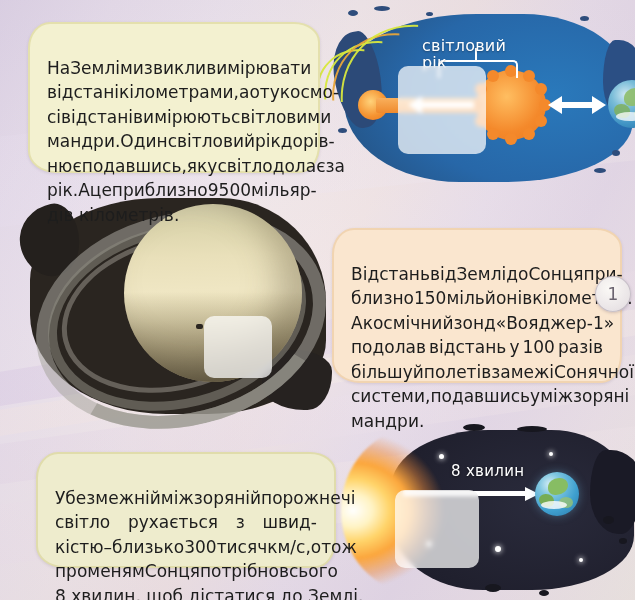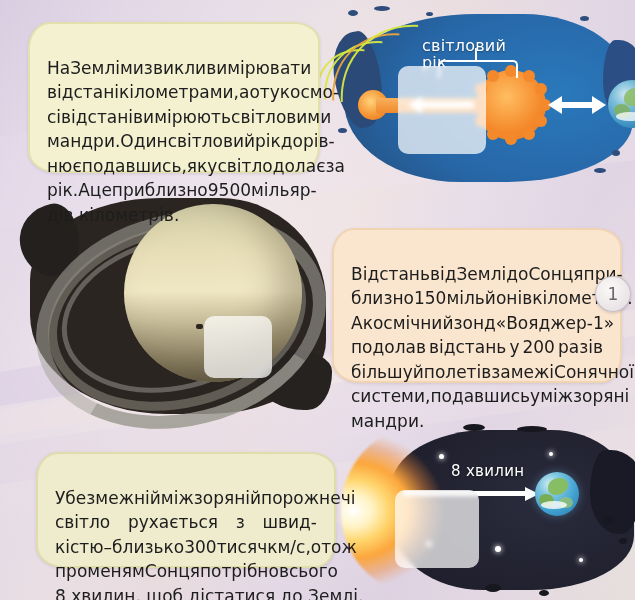--- a/index.html
+++ b/index.html
@@ -489,21 +489,21 @@
       <div class="jline">
         <span>А</span>
         <span>космічний</span>
         <span>зонд</span>
         <span>«Вояджер-1»</span>
       </div>
       <div class="jline">
         <span>подолав</span>
         <span>відстань</span>
         <span>у</span>
-        <span>200</span>
+        <span>100</span>
         <span>разів</span>
       </div>
       <div class="jline">
         <span>більшу</span>
         <span>й</span>
         <span>полетів</span>
         <span>за</span>
         <span>межі</span>
         <span>Сонячної</span>
       </div>

